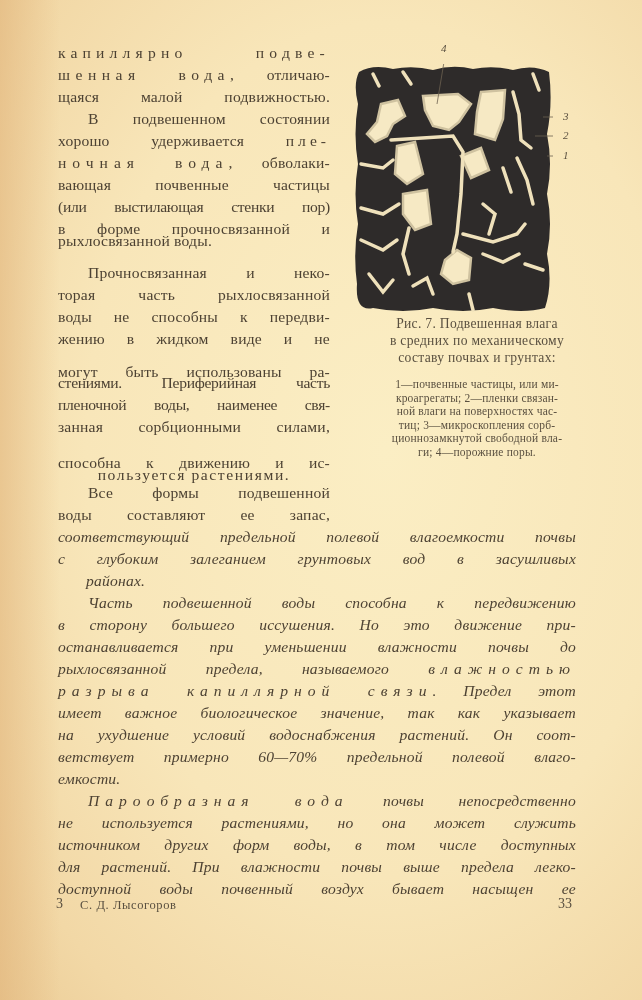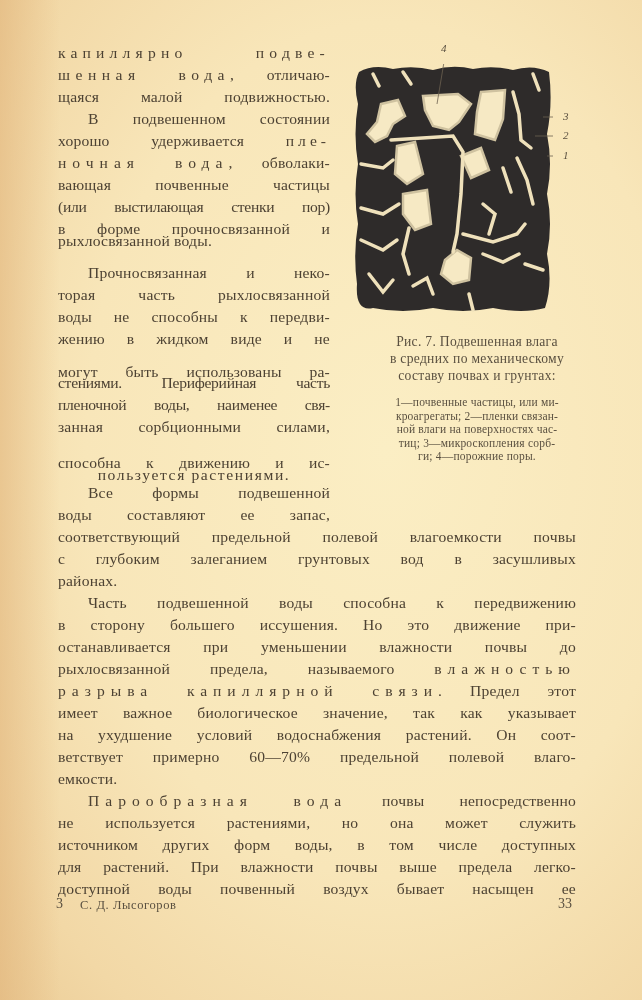--- a/index.html
+++ b/index.html
@@ -13,32 +13,32 @@
     position: absolute; left: 0; top: 0; width: 60px; height: 1000px;
     background: linear-gradient(90deg, rgba(224,178,120,0.55), rgba(240,210,160,0));
     pointer-events: none;
   }
   .line {
     position: absolute; white-space: nowrap; font-size: 15.6px; line-height: 22px;
     letter-spacing: 0.2px;
   }
   .just { text-align: justify; text-align-last: justify; }
   .col-left { left: 58px; width: 272px; }
-  .col-full { left: 58px; width: 518px; }
+  .col-full { left: 58px; width: 518px; font-style: italic; }
   .indent { text-indent: 30px; }
   .spaced { letter-spacing: 6.5px; }
   .fig {
     position: absolute; left: 353px; top: 64px; width: 200px; height: 250px;
   }
   .fig svg { display: block; }
   .fig-label {
     position: absolute; font-style: italic; font-size: 11px; color: #5a5040;
   }
   .caption {
-    position: absolute; left: 348px; top: 333px; width: 258px;
+    position: absolute; left: 348px; top: 315px; width: 258px;
     color: #5a5040; text-align: center;
   }
   .cap-title { font-size: 13.6px; line-height: 17px; letter-spacing: 0.3px; }
   .cap-legend { font-size: 11.5px; line-height: 13.6px; text-align: justify; text-align-last: center; margin-top: 12px; letter-spacing: 0.2px; }
   .footer {
     position: absolute; top: 896px; font-size: 14px; color: #5a5040;
   }
 </style>
 </head>
 <body>
@@ -126,28 +126,29 @@
 
 <div class="caption">
   <div class="cap-title">Рис. 7. Подвешенная влага</div>
   <div class="cap-title">в средних по механическому</div>
   <div class="cap-title">составу почвах и грунтах:</div>
   <div class="cap-legend">
     <div>1—почвенные частицы, или ми-</div>
     <div>кроагрегаты; 2—пленки связан-</div>
     <div>ной влаги на поверхностях час-</div>
     <div>тиц; 3—микроскопления сорб-</div>
+    <div>ционнозамкнутой свободной вла-</div>
     <div>ги; 4—порожние поры.</div>
   </div>
 </div>
 
 <div>
   <div class="line col-full just" style="top:526px;">соответствующий предельной полевой влагоемкости почвы</div>
   <div class="line col-full just" style="top:548px;">с глубоким залеганием грунтовых вод в засушливых</div>
-  <div class="line col-full" style="top:570px;">районах.</div>
+  <div class="line col-full" style="top:570px;margin-left:28px;">районах.</div>
   <div class="line col-full just indent" style="top:592px;">Часть подвешенной воды способна к передвижению</div>
   <div class="line col-full just" style="top:614px;">в сторону большего иссушения. Но это движение при-</div>
   <div class="line col-full just" style="top:636px;">останавливается при уменьшении влажности почвы до</div>
   <div class="line col-full just" style="top:658px;"><span>рыхлосвязанной предела, называемого </span><span class="spaced" style="letter-spacing:6px;">влажностью</span></div>
   <div class="line col-full just" style="top:680px;"><span class="spaced" style="letter-spacing:6px;">разрыва капиллярной связи</span><span>. Предел этот</span></div>
   <div class="line col-full just" style="top:702px;">имеет важное биологическое значение, так как указывает</div>
   <div class="line col-full just" style="top:724px;">на ухудшение условий водоснабжения растений. Он соот-</div>
   <div class="line col-full just" style="top:746px;">ветствует примерно 60—70% предельной полевой влаго-</div>
   <div class="line col-full" style="top:768px;">емкости.</div>
   <div class="line col-full just indent" style="top:790px;"><span class="spaced" style="letter-spacing:6px;">Парообразная вода</span><span> почвы непосредственно</span></div>

